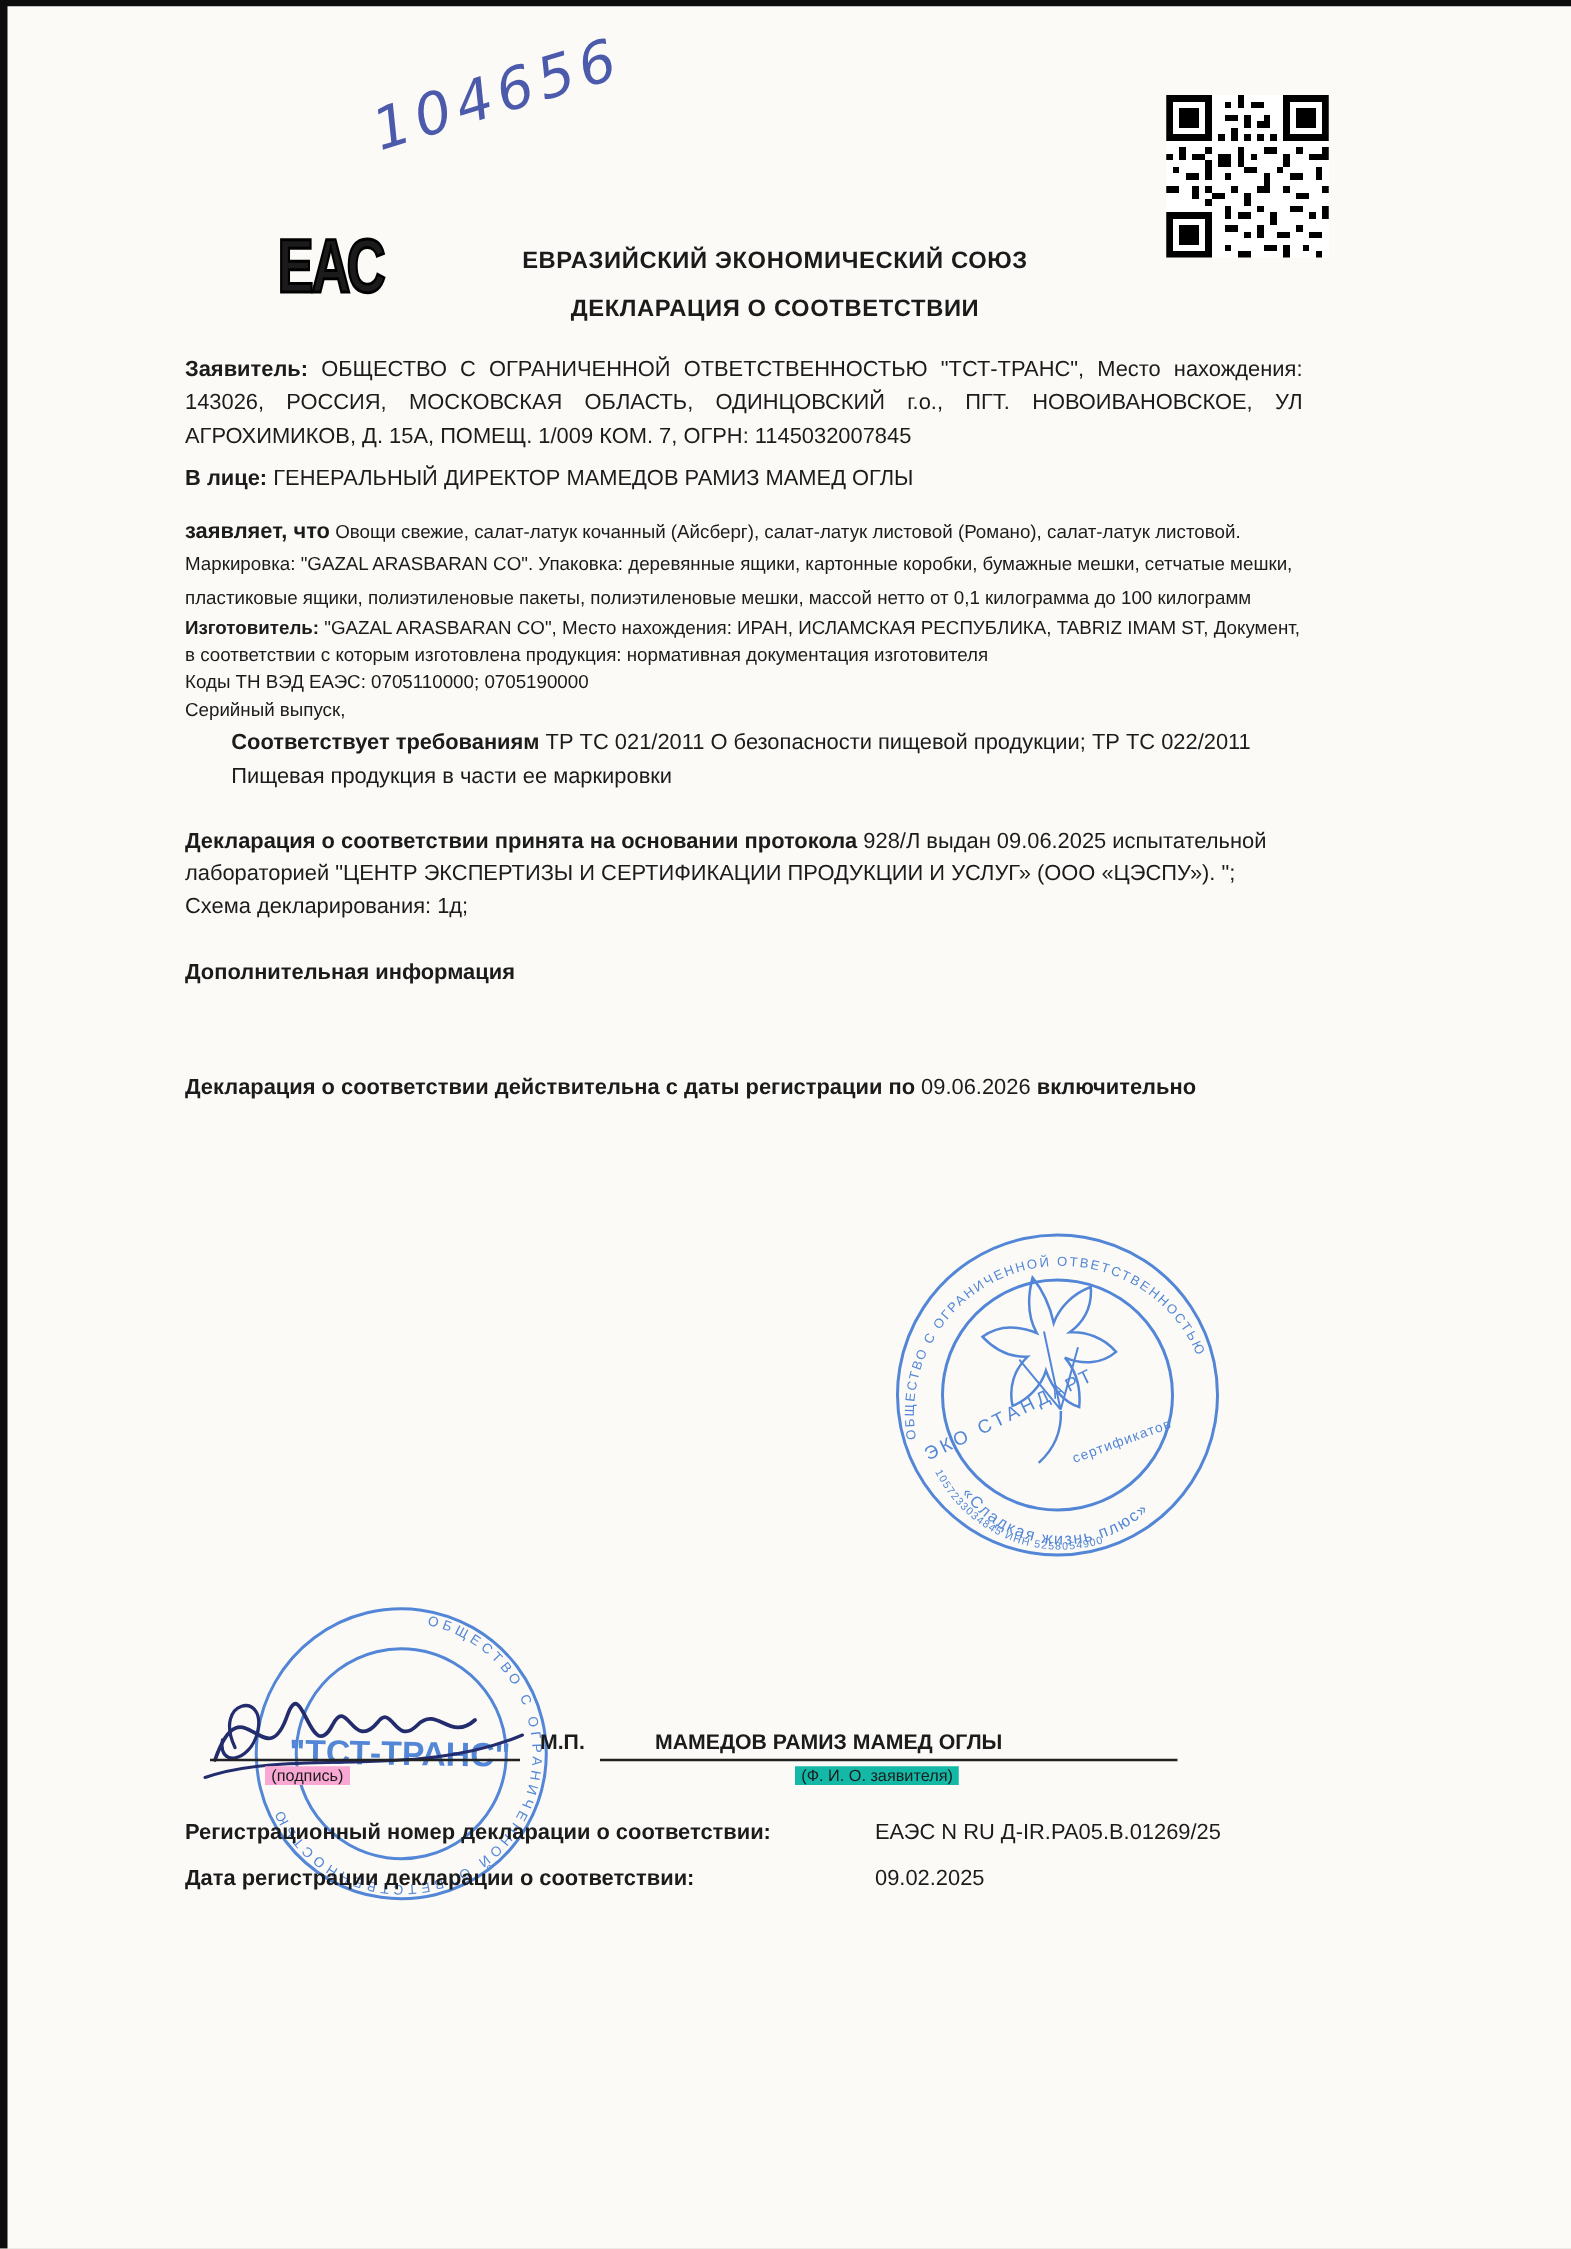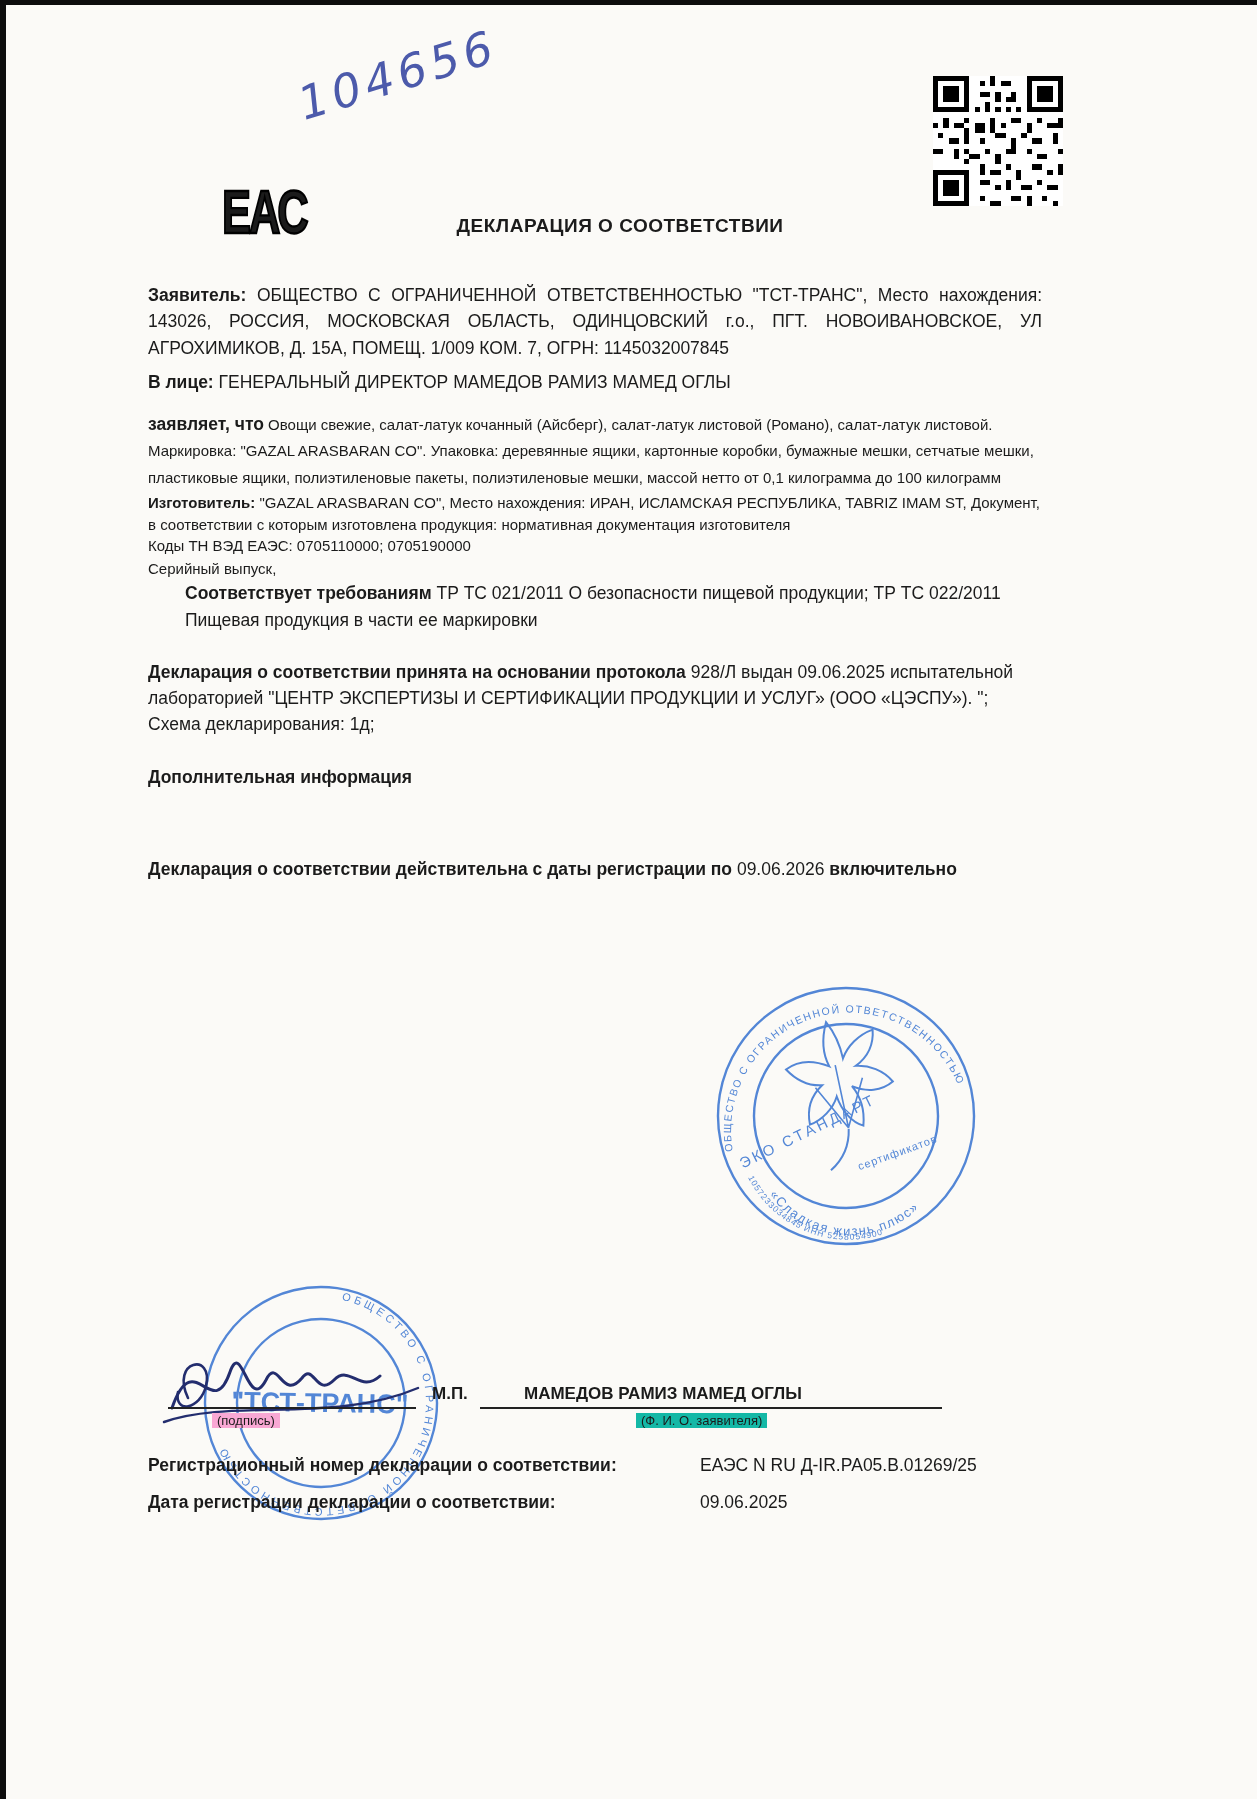--- a/index.html
+++ b/index.html
@@ -86,20 +86,21 @@
                M0 14h2v1H0z M4 14h1v2H4z M7 15h2v1H7z M10 14h1v1h-1z M12 15h1v2h-1z M14 14h2v1h-2z M18 14h1v1h-1z M20 15h2v1h-2z M24 14h1v1h-1z
                M9 17h1v2H9z M11 18h2v1h-2z M14 17h1v1h-1z M16 18h1v2h-1z M19 17h2v1h-2z M22 18h1v1h-1z M24 17h1v2h-1z
                M9 20h2v1H9z M12 21h1v1h-1z M14 20h1v2h-1z M17 21h2v1h-2z M20 20h1v1h-1z M22 21h2v1h-2z
                M9 23h1v1H9z M11 24h2v1h-2z M15 23h2v1h-2z M18 23h1v2h-1z M21 23h1v1h-1z M23 24h1v1h-1z"></path>
     </g>
   </svg>
 
   <div class="eac">ЕАС</div>
 
   <div class="header">
+    <div class="h-union">ЕВРАЗИЙСКИЙ ЭКОНОМИЧЕСКИЙ СОЮЗ</div>
     <div class="h-doc">ДЕКЛАРАЦИЯ О СООТВЕТСТВИИ</div>
   </div>
 
   <div class="content">
     <p class="para justify"><b>Заявитель:</b><span> ОБЩЕСТВО С ОГРАНИЧЕННОЙ ОТВЕТСТВЕННОСТЬЮ "ТСТ-ТРАНС", Место нахождения: 143026, РОССИЯ, МОСКОВСКАЯ ОБЛАСТЬ, ОДИНЦОВСКИЙ г.о., ПГТ. НОВОИВАНОВСКОЕ, УЛ АГРОХИМИКОВ, Д. 15А, ПОМЕЩ. 1/009 КОМ. 7, ОГРН: 1145032007845</span></p>
 
     <p class="para p-inperson"><b>В лице:</b><span> ГЕНЕРАЛЬНЫЙ ДИРЕКТОР МАМЕДОВ РАМИЗ МАМЕД ОГЛЫ</span></p>
 
     <p class="para p-declares"><b>заявляет, что</b><span class="small"> Овощи свежие, салат-латук кочанный (Айсберг), салат-латук листовой (Романо), салат-латук листовой. Маркировка: "GAZAL ARASBARAN CO". Упаковка: деревянные ящики, картонные коробки, бумажные мешки, сетчатые мешки, пластиковые ящики, полиэтиленовые пакеты, полиэтиленовые мешки, массой нетто от 0,1 килограмма до 100 килограмм</span></p>
 
@@ -166,15 +167,15 @@
   <div class="sig-line"></div>
   <div class="sig-caption">(подпись)</div>
 
   <div class="fio-value">МАМЕДОВ РАМИЗ МАМЕД ОГЛЫ</div>
   <div class="fio-line"></div>
   <div class="fio-caption">(Ф. И. О. заявителя)</div>
 
   <div class="reg-label row1">Регистрационный номер декларации о соответствии:</div>
   <div class="reg-value row1">ЕАЭС N RU Д-IR.РА05.В.01269/25</div>
   <div class="reg-label row2">Дата регистрации декларации о соответствии:</div>
-  <div class="reg-value row2">09.06.2025</div>
+  <div class="reg-value row2">09.02.2025</div>
 
 </div>
 
 </body></html>

